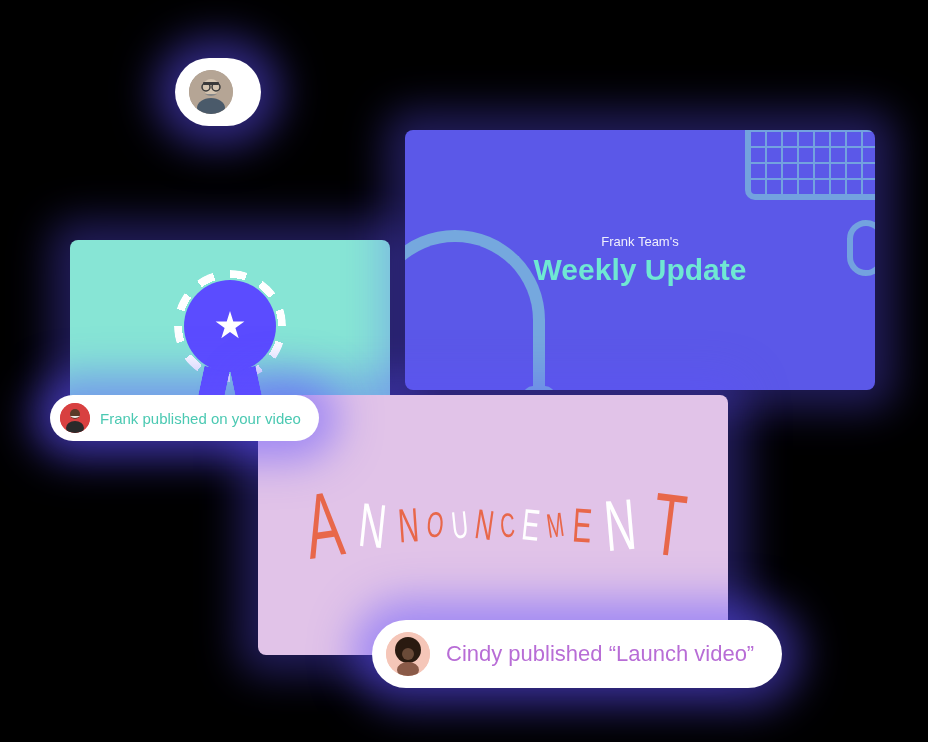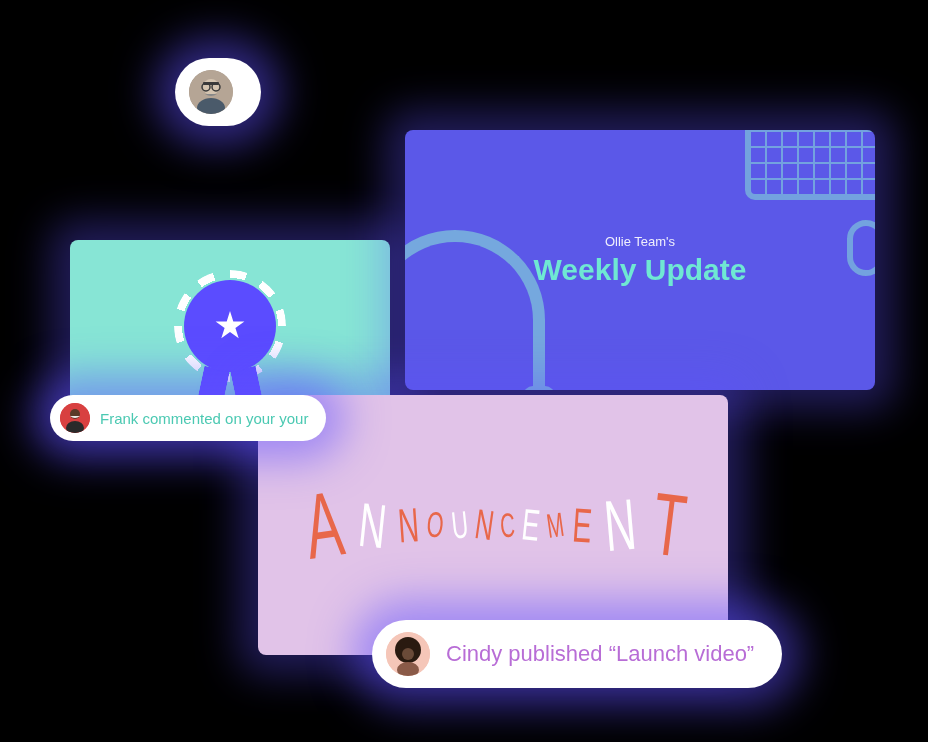--- a/index.html
+++ b/index.html
@@ -147,21 +147,21 @@
         <path d="M16 24 Q22 28 28 24" fill="#888"></path>
         <ellipse cx="22" cy="38" rx="14" ry="10" fill="#4a5a6a"></ellipse>
       </svg>
   </div>
 </div>
 
 <div class="card card-weekly">
   <div class="keyboard"></div>
   <div class="mouse"></div>
   <div class="headphones"></div>
-  <div class="sub">Ollie Team's</div>
+  <div class="sub">Frank Team's</div>
   <div class="title">Weekly Update</div>
 </div>
 
 <div class="card card-ribbon">
   <div class="ribbon-badge">
     <div class="ribbon-tails"></div>
     <div class="ribbon-circle">
         <div class="star"></div>
       </div>
   </div>
@@ -169,21 +169,21 @@
 
 <div class="pill pill-small pill-frank">
   <div class="avatar avatar-frank">
     <svg viewBox="0 0 30 30">
         <circle cx="15" cy="15" r="15" fill="#d84040"></circle>
         <circle cx="15" cy="11" r="5" fill="#5a3a28"></circle>
         <ellipse cx="15" cy="25" rx="9" ry="7" fill="#2a2a2a"></ellipse>
         <path d="M10 13 Q15 17 20 13" fill="#fff" opacity="0.9"></path>
       </svg>
   </div>
-  <span class="text">Frank commented on your your</span>
+  <span class="text">Frank published on your video</span>
 </div>
 
 <div class="card card-announce">
   <div class="announce-text" id="announce">
       <span style="color: rgb(232, 103, 74); font-size: 92px; transform: rotate(-8deg) scaleX(0.6); letter-spacing: -4px;">A</span>
       <span style="color: rgb(255, 255, 255); font-size: 62px; transform: rotate(6deg) scaleX(0.6); letter-spacing: -4px;">N</span>
       <span style="color: rgb(232, 103, 74); font-size: 48px; transform: rotate(-4deg) scaleX(0.6); letter-spacing: -4px;">N</span>
       <span style="color: rgb(232, 103, 74); font-size: 36px; transform: rotate(5deg) scaleX(0.6); letter-spacing: -4px;">O</span>
       <span style="color: rgb(255, 255, 255); font-size: 38px; transform: rotate(-6deg) scaleX(0.6); letter-spacing: -4px;">U</span>
       <span style="color: rgb(232, 103, 74); font-size: 42px; transform: rotate(8deg) scaleX(0.6); letter-spacing: -4px;">N</span>

